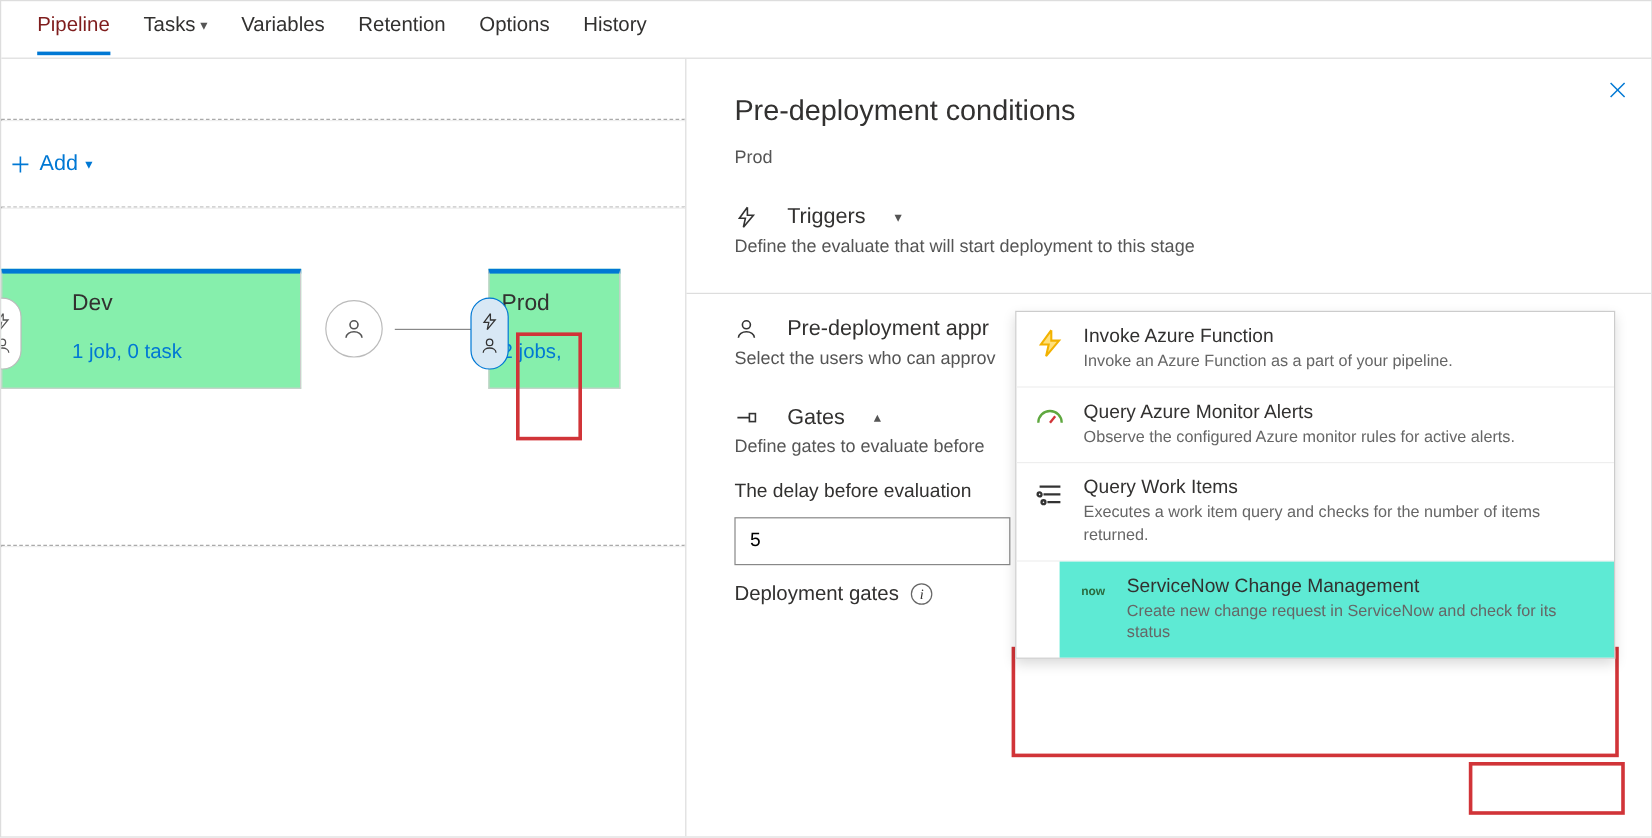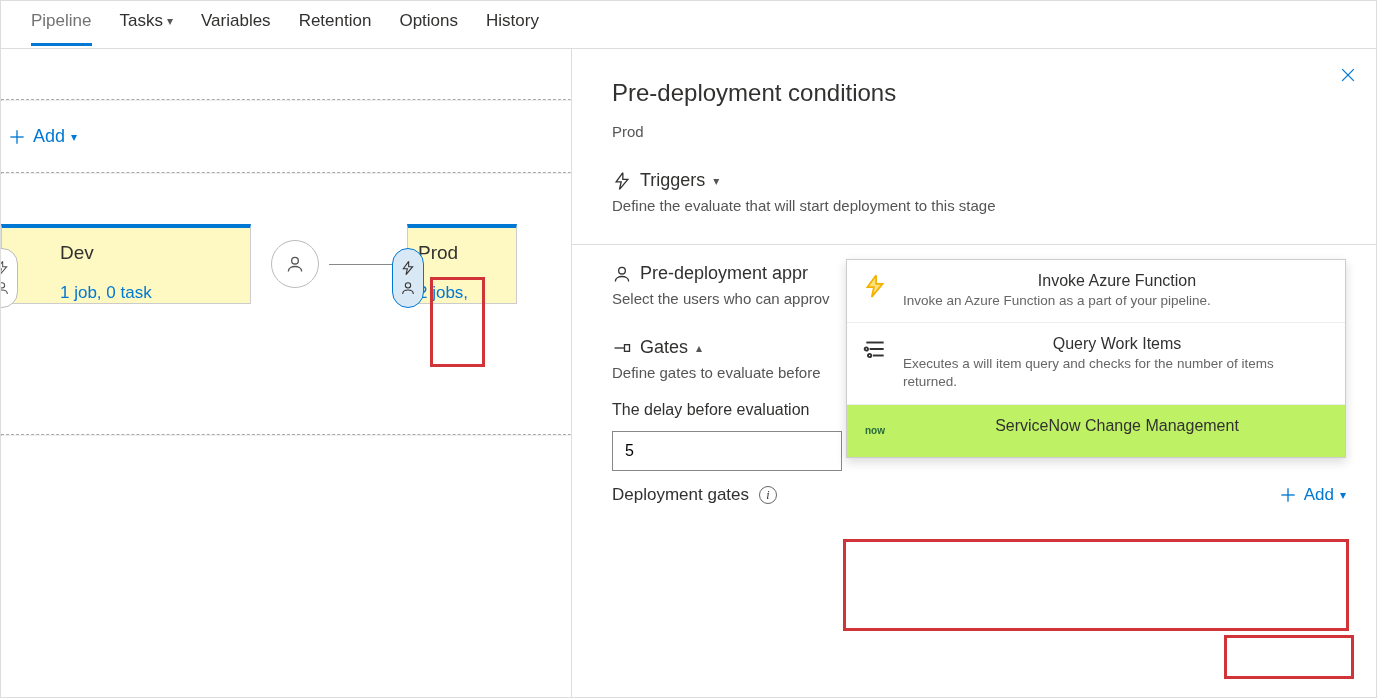--- a/index.html
+++ b/index.html
@@ -1,70 +1,70 @@
 <!DOCTYPE html>
 <html><head>
 <meta charset="utf-8">
 <style>
   * { box-sizing: border-box; margin: 0; padding: 0; }
   body { font-family: "Segoe UI", Arial, sans-serif; font-size: 14px; color: #323130; background: #fff; width: 1377px; height: 698px; overflow: hidden; position: relative; border: 1px solid #ddd; }
   
   
   .tabs { display: flex; gap: 28px; padding: 10px 30px 0 30px; border-bottom: 1px solid #ddd; height: 48px; align-items: flex-start; }
   .tab { font-size: 17px; color: #323130; padding-bottom: 12px; cursor: pointer; display: flex; align-items: center; gap: 4px; }
-  .tab.active { color: #737373; border-bottom: 3px solid #0078d4; font-weight: 400; }
+  .tab.active { color: #7f1d1d; border-bottom: 3px solid #0078d4; font-weight: 400; }
   
   
   .main { display: flex; height: calc(100% - 48px); }
   .left { flex: 0 0 570px; position: relative; padding: 50px 0 0 0; }
   .dashed { border-top: 1px dashed #aaa; margin: 0; }
   
   .add-link { display: flex; align-items: center; gap: 6px; color: #0078d4; font-size: 18px; padding: 25px 0 25px 6px; margin-left: 0; cursor: pointer; }
   
   
   .stages-row { display: flex; align-items: center; margin-top: 40px; position: relative; padding-left: 0; }
-  .stage-card { background: #fef9c3; border: 1px solid #ccc; border-top: 4px solid #0078d4; width: 250px; height: 80px; position: relative; padding: 14px 16px 0 58px; }
+  .stage-card { background: #86efac; border: 1px solid #ccc; border-top: 4px solid #0078d4; width: 250px; height: 100px; position: relative; padding: 14px 16px 0 58px; }
   .stage-card.dev-card { width: 250px; }
   .stage-card.prod-card { width: 110px; padding-left: 10px; }
   .stage-name { font-size: 19px; color: #323130; }
   .stage-sub { font-size: 17px; color: #0078d4; margin-top: 19px; cursor: pointer; }
   
   .left-badge { position: absolute; left: -16px; top: 20px; width: 32px; height: 60px; background: #fff; border: 1px solid #bbb; border-radius: 16px; display: flex; flex-direction: column; align-items: center; justify-content: center; gap: 4px; }
   .left-badge.highlight { background: #d8e8f5; border: 1.5px solid #0078d4; }
   
   .connector-line { height: 1px; background: #888; flex: 0 0 78px; }
   .connector-node { width: 48px; height: 48px; border: 1px solid #bbb; border-radius: 50%; background: #fff; display: flex; align-items: center; justify-content: center; margin: 0 10px; }
   
   .redbox { border: 3px solid #d13438; position: absolute; pointer-events: none; }
   .redbox-badge { left: 429px; top: 228px; width: 55px; height: 90px; }
   
   
   .panel { flex: 1; border-left: 1px solid #ddd; padding: 30px 30px 0 40px; position: relative; overflow: visible; }
   .close-x { position: absolute; right: 18px; top: 16px; color: #0078d4; font-size: 18px; cursor: pointer; }
   .panel-title { font-size: 24px; font-weight: 400; margin-bottom: 16px; }
   .panel-sub { font-size: 15px; color: #555; margin-bottom: 30px; }
   
-  .section-header { display: flex; align-items: center; gap: 8px; font-size: 18px; margin-bottom: 6px; margin-top: 18px; }
+  .section-header { display: flex; align-items: center; gap: 24px; font-size: 18px; margin-bottom: 6px; margin-top: 18px; }
   .section-desc { font-size: 15px; color: #555; margin-bottom: 30px; }
   .divider { border-top: 1px solid #ddd; margin: 8px -30px 12px -40px; }
   .delay-input { border: 1px solid #888; padding: 10px 12px; font-size: 16px; width: 230px; margin-top: 6px; }
   
   .gates-bottom { display: flex; align-items: center; justify-content: space-between; margin-top: 14px; }
   .deployment-gates-label { display: flex; align-items: center; gap: 10px; font-size: 17px; }
   .info-circle { width: 18px; height: 18px; border: 1px solid #666; border-radius: 50%; display: inline-flex; align-items: center; justify-content: center; font-size: 12px; font-style: italic; font-family: Georgia, serif; }
   
   .add-btn { display: flex; align-items: center; gap: 6px; color: #0078d4; font-size: 17px; cursor: pointer; }
   
   
   .dropdown { position: absolute; right: 30px; top: 210px; width: 500px; background: #fff; border: 1px solid #ccc; box-shadow: 0 4px 10px rgba(0,0,0,0.15); z-index: 10; }
   .dropdown-item { display: flex; padding: 12px 14px; gap: 14px; border-bottom: 1px solid #eee; cursor: pointer; }
-  .dropdown-item:last-child { border-bottom: none; background: #bef264; }
+  .dropdown-item:last-child { border-bottom: none; background: #5eead4; margin-left: 36px; }
   .dd-icon { flex: 0 0 28px; height: 28px; display: flex; align-items: center; justify-content: center; }
   .dd-text { flex: 1; }
-  .dd-title { font-size: 16px; color: #323130; margin-bottom: 2px; text-align: center; }
+  .dd-title { font-size: 16px; color: #323130; margin-bottom: 2px; }
   .dd-desc { font-size: 13.5px; color: #666; line-height: 1.35; }
   
   .redbox-dropdown { right: 27px; top: 490px; width: 506px; height: 92px; }
   .redbox-addbtn { right: 22px; top: 586px; width: 130px; height: 44px; }
   
   
   svg.ic { width: 20px; height: 20px; }
   svg.ic-sm { width: 16px; height: 16px; }
   svg.ic-lg { width: 26px; height: 26px; }
   
@@ -210,37 +210,50 @@
               <polyline points="13 2 5 13 11 13 9 22 19 10 13 10 13 2" fill="#ffe07a"></polyline>
             </svg>
         </div>
         <div class="dd-text">
           <div class="dd-title">Invoke Azure Function</div>
           <div class="dd-desc">Invoke an Azure Function as a part of your pipeline.</div>
         </div>
       </div>
       <div class="dropdown-item">
         <div class="dd-icon">
+          <svg class="ic-lg" viewBox="0 0 24 24" fill="none" stroke="#5fa83f" stroke-width="1.8">
+              <path d="M3 15a9 9 0 0 1 18 0"></path>
+              <line x1="12" y1="15" x2="16" y2="10" stroke="#d13438"></line>
+            </svg>
+        </div>
+        <div class="dd-text">
+          <div class="dd-title">Query Azure Monitor Alerts</div>
+          <div class="dd-desc">Observe the configured Azure monitor rules for active alerts.</div>
+        </div>
+      </div>
+      <div class="dropdown-item">
+        <div class="dd-icon">
           <svg class="ic-lg" viewBox="0 0 24 24" fill="none" stroke="#333" stroke-width="1.8">
               <line x1="4" y1="6" x2="20" y2="6"></line>
               <line x1="7" y1="12" x2="20" y2="12"></line>
               <line x1="10" y1="18" x2="20" y2="18"></line>
               <circle cx="4" cy="12" r="1.5"></circle>
               <circle cx="7" cy="18" r="1.5"></circle>
             </svg>
         </div>
         <div class="dd-text">
           <div class="dd-title">Query Work Items</div>
-          <div class="dd-desc">Executes a will item query and checks for the number of items returned.</div>
+          <div class="dd-desc">Executes a work item query and checks for the number of items returned.</div>
         </div>
       </div>
       <div class="dropdown-item">
         <div class="dd-icon" style="font-size:10px;font-weight:bold;color:#2a6b3f;">now</div>
         <div class="dd-text">
           <div class="dd-title">ServiceNow Change Management</div>
+          <div class="dd-desc">Create new change request in ServiceNow and check for its status</div>
         </div>
       </div>
     </div>
 
     <div class="redbox redbox-dropdown"></div>
     <div class="redbox redbox-addbtn"></div>
   </div>
 </div>
 
 </body></html>

